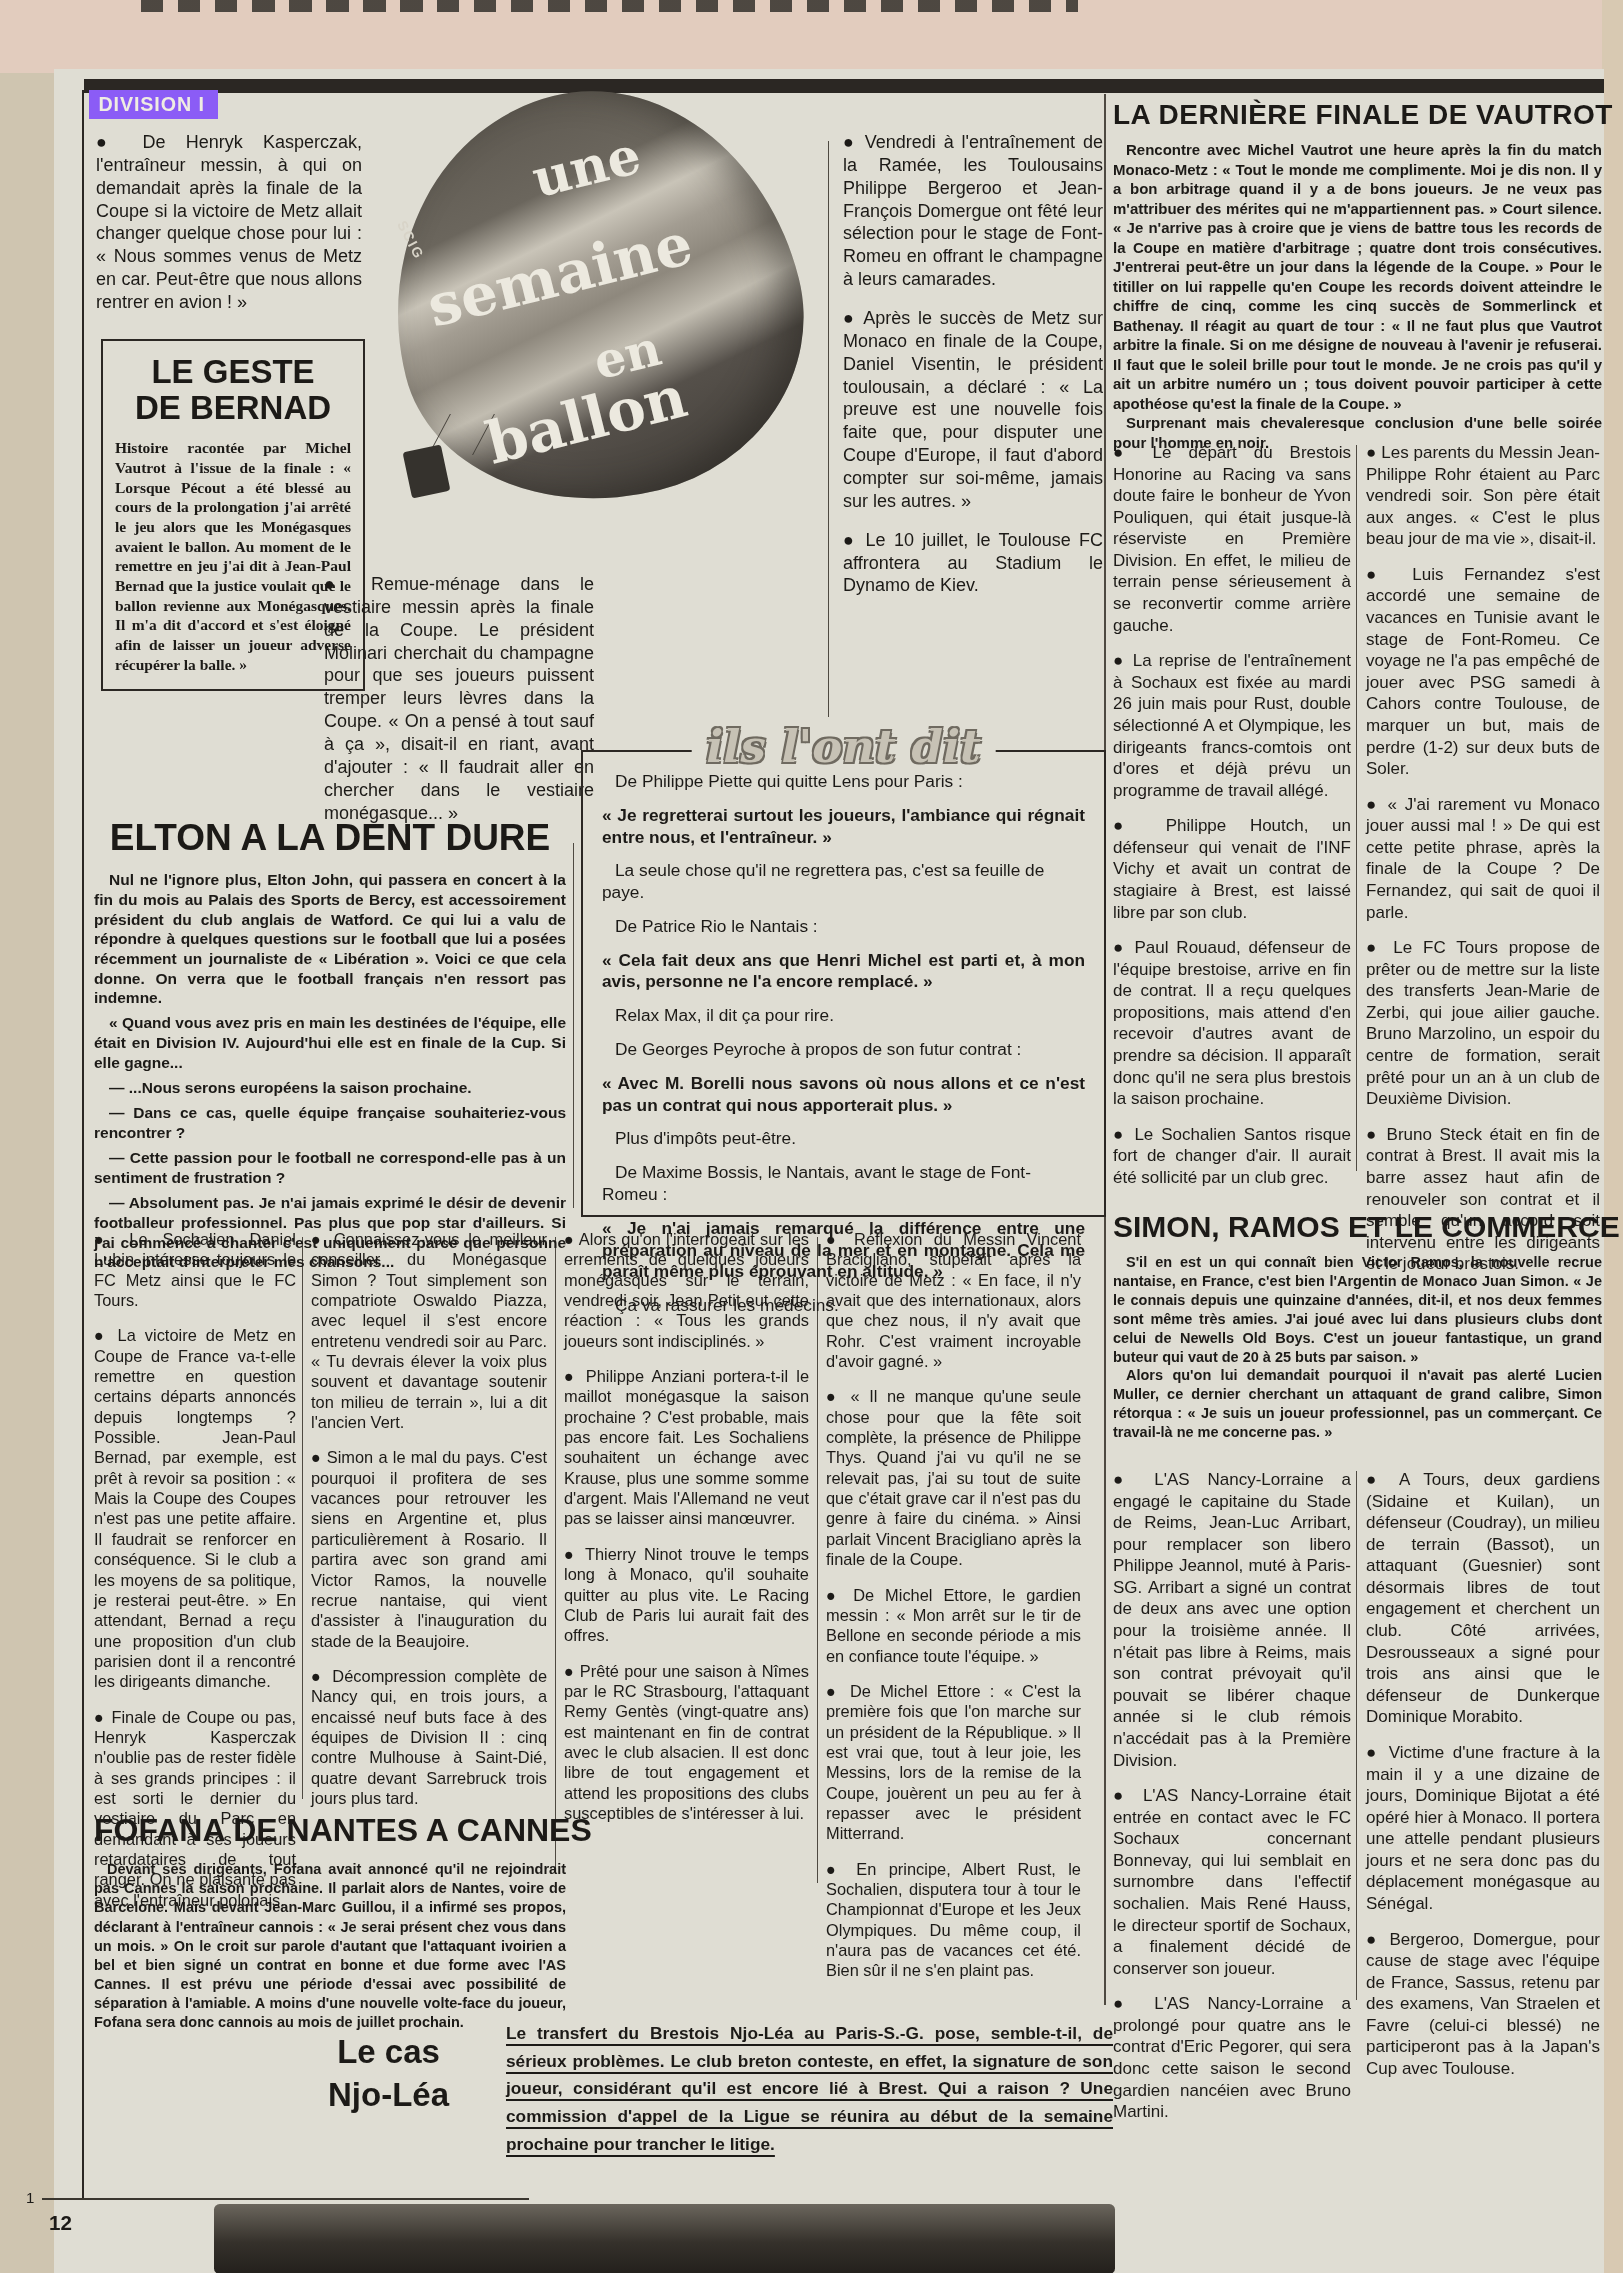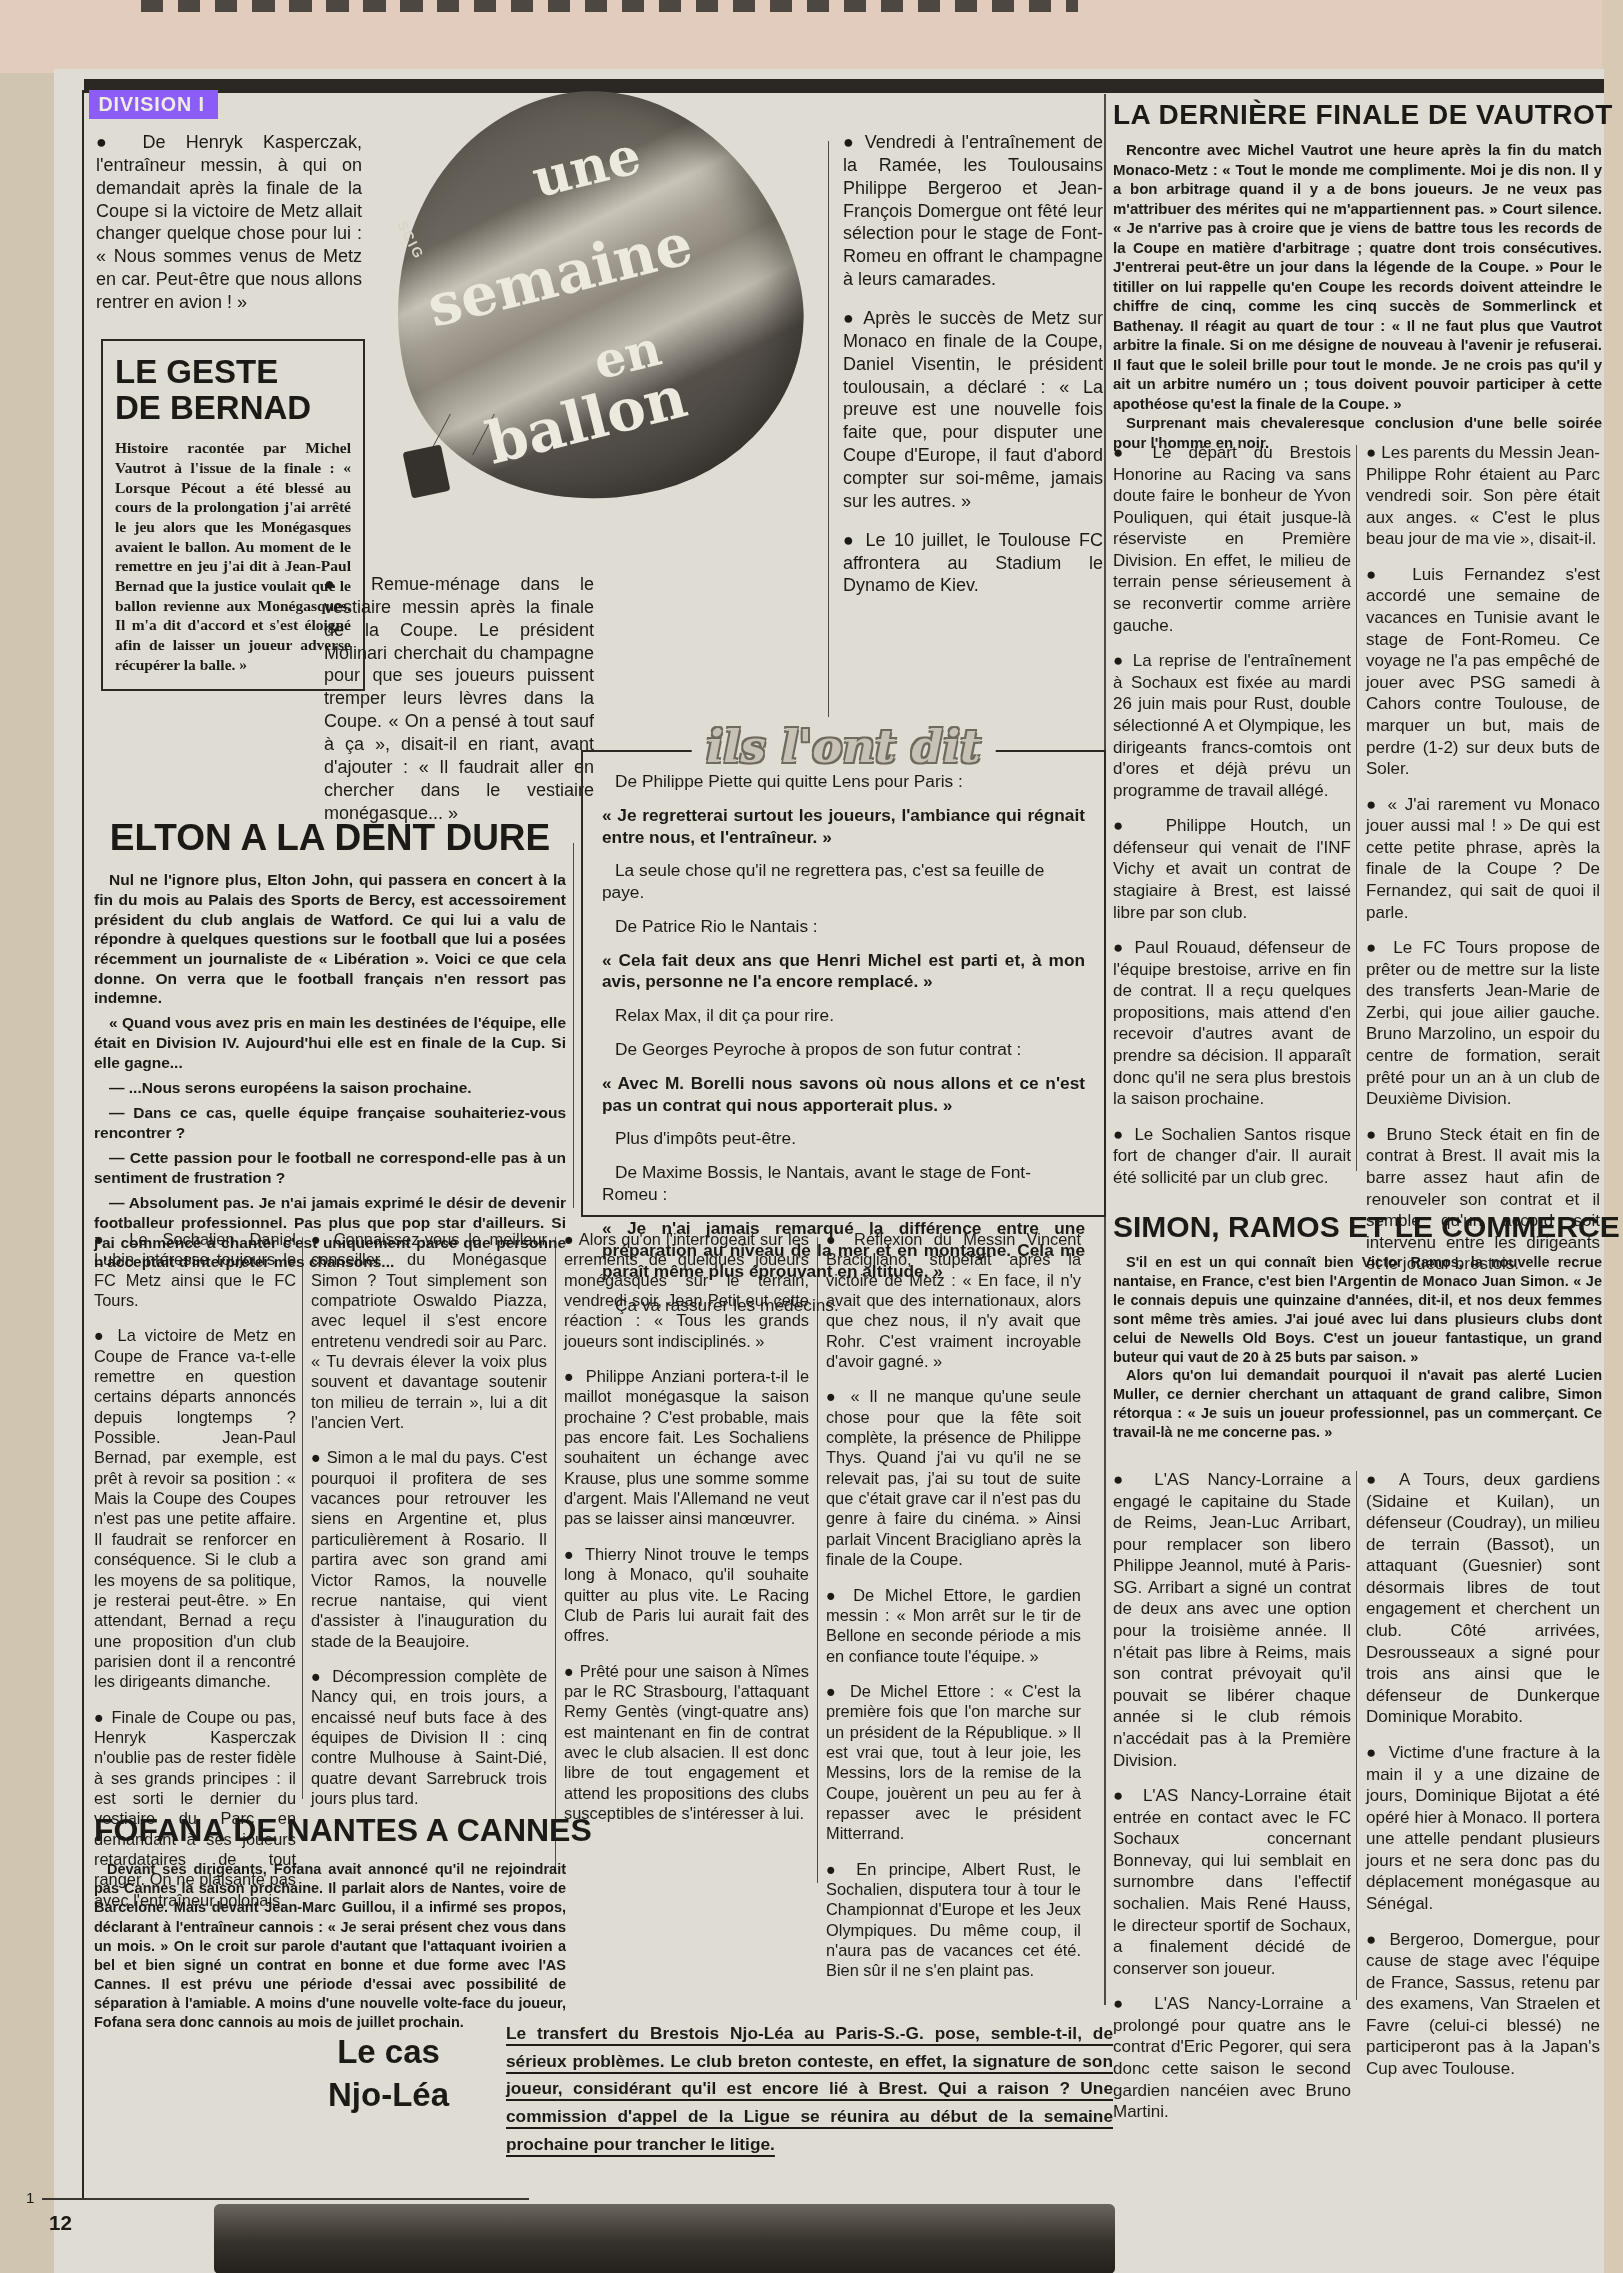--- a/index.html
+++ b/index.html
@@ -22,21 +22,21 @@
   .r-ra{left:1356px;top:445px;height:726px;width:0.9px;}
   .r-rb{left:1356px;top:1471px;height:529px;width:0.9px;}
 
   .division-badge{position:absolute;left:89px;top:90px;height:29px;background:#8b5cf6;
       color:#efece2;font-weight:bold;font-size:19.7px;line-height:29px;padding:0 13px 0 9.4px;letter-spacing:0.9px;}
 
   p{margin:0;}
   .jtxt{text-align:justify;}
   .kasperczak{position:absolute;left:96px;top:131px;width:266px;font-size:18px;line-height:1.27;}
   .geste-box{position:absolute;left:101px;top:339px;width:236px;border:2.8px solid #2b2723;padding:13px 12px 15px;}
-  .geste-title{font-weight:bold;font-size:33px;line-height:1.08;margin-bottom:13px;letter-spacing:0;}
+  .geste-title{text-align:center;font-weight:bold;font-size:33px;line-height:1.08;margin-bottom:13px;letter-spacing:0;}
   .geste-box p.body{font-weight:bold;font-size:15.5px;line-height:1.27;font-family:Liberation Serif, serif;}
   .geste-box p.body + p.body{text-indent:15px;}
 
   .photo-balloon{position:absolute;left:328px;top:84px;width:489px;height:489px;}
   .env{position:absolute;left:64px;top:7.5px;width:405px;height:408px;transform:rotate(-14deg);
        border-radius:52% 48% 46% 54% / 58% 58% 42% 42%;
        background:linear-gradient(168deg,#5b564e 0%,#6b665d 26%,#c9c4b8 36%,#a39d92 44%,#8e887d 52%,#c2bdb1 62%,#55504a 74%,#403c37 100%);
        box-shadow:inset -17px -9.4px 37px rgba(30,28,24,.45);}
   .bword{position:absolute;transform:rotate(-14deg);color:#ece9df;font-family:"DejaVu Serif",serif;
          font-weight:bold;white-space:nowrap;}

